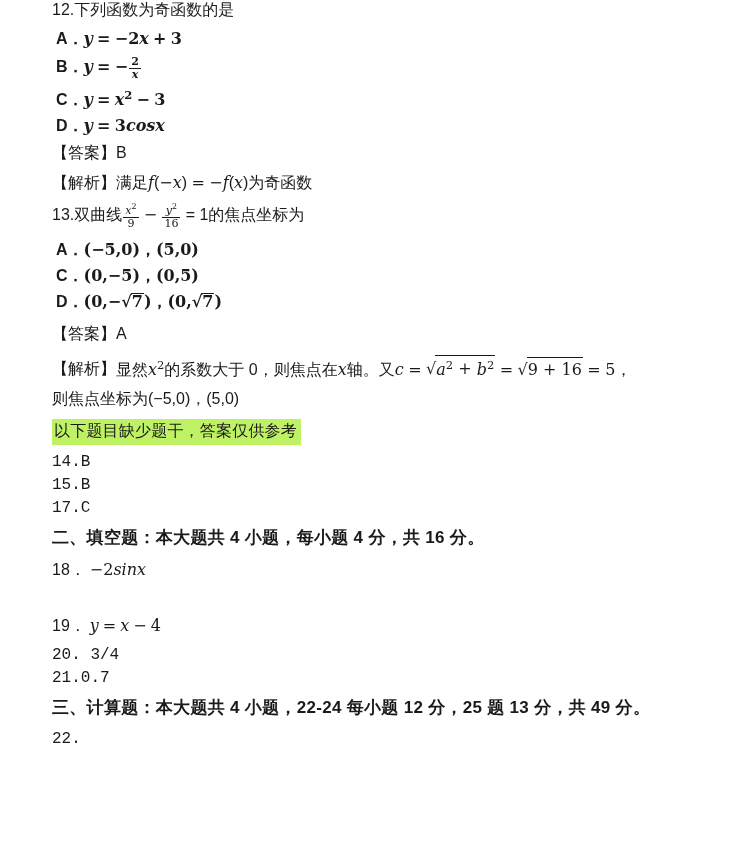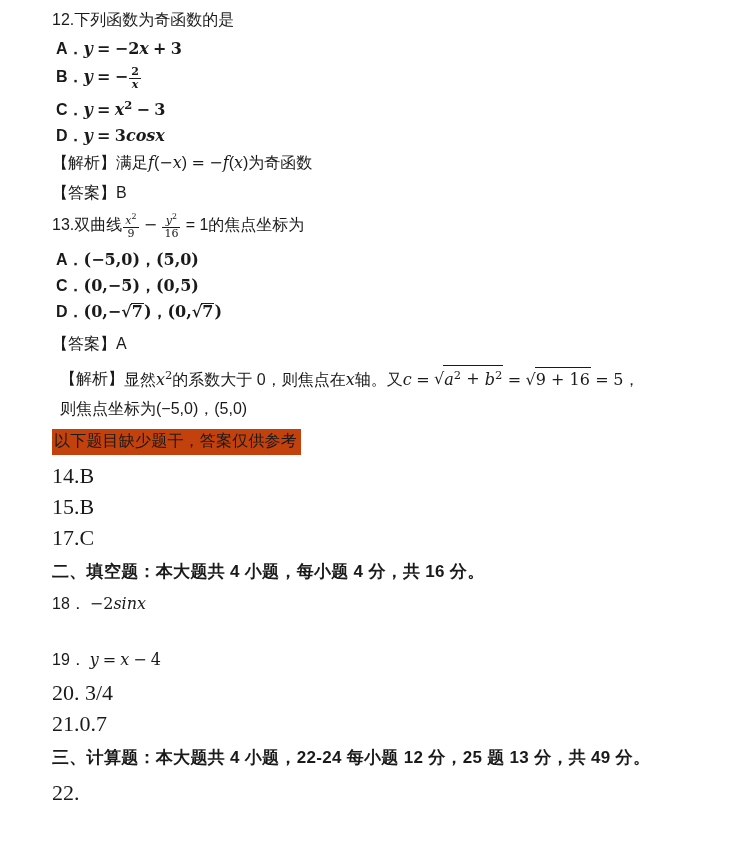--- a/index.html
+++ b/index.html
@@ -15,21 +15,21 @@
     overflow: hidden;
   }
   .page {
     position: relative;
     width: 737px;
     height: 857px;
     padding: 0;
     box-sizing: border-box;
   }
   .content {
-    padding: 10px 40px 0 52px;
+    padding: 0 40px 0 52px;
   }
   .line {
     font-size: 17px;
     line-height: 1.0;
     margin: 0 0 7px 0;
     white-space: nowrap;
     font-weight: bold;
   }
   .q-head {
     font-size: 17px;
@@ -95,30 +95,30 @@
     white-space: nowrap;
   }
   .rad > .sign { font-style: normal; }
   .rad > .body {
     border-top: 1px solid #1a1a1a;
     padding: 0 1px 0 1px;
     margin-left: -1px;
     display: inline-block;
   }
   .highlight {
-    background: #c2410c;
+    background: #bef264;
     display: inline-block;
     padding: 2px 4px 3px 2px;
     font-family: "Liberation Sans", sans-serif;
     font-size: 16px;
     letter-spacing: 0.2px;
   }
   .plain-num {
-    font-family: Liberation Serif, serif;
-    font-size: 22px;
+    font-family: Liberation Mono, monospace;
+    font-size: 16px;
     margin-bottom: 5px;
   }
   .section {
     font-family: Liberation Sans, sans-serif;
     font-weight: bold;
     font-size: 17px;
     margin-top: 9px;
     margin-bottom: 11px;
     letter-spacing: 0.3px;
   }
@@ -131,21 +131,20 @@
   }
   .t13 {
     font-size: 17px;
     margin-bottom: 12px;
     margin-top: 0;
   }
   .exp {
     font-size: 16px;
     line-height: 1.55;
     margin-bottom: 4px;
-    margin-left: 8px;
   }
 </style>
 </head>
 <body>
 
 <div class="page">
   <div class="content">
 
     <div class="q-head">
       <span class="bk">12.</span><span class="bk">下列函数为奇函数的是</span>
@@ -161,25 +160,25 @@
 
     <div class="line choice">
       <span class="lbl bk">C．</span><span class="math">y</span> <span class="mathn">=</span> <span class="math">x<span class="sup">2</span></span> <span class="mathn">−</span> <span class="mathn">3</span>
     </div>
 
     <div class="line choice">
       <span class="lbl bk">D．</span><span class="math">y</span> <span class="mathn">=</span> <span class="mathn">3</span><span class="math">cosx</span>
     </div>
 
     <div class="ans-line">
+      <span class="bk">【答案】</span><span class="bk">B</span>
+    </div>
+
+    <div class="ans-line">
       <span class="bk">【解析】</span><span class="bk">满足<span class="math">f</span>(<span class="mathn">−</span><span class="math">x</span>) <span class="mathn">=</span> <span class="mathn">−</span><span class="math">f</span>(<span class="math">x</span>)为奇函数</span>
-    </div>
-
-    <div class="ans-line">
-      <span class="bk">【答案】</span><span class="bk">B</span>
     </div>
 
     <div class="t13">
       <span class="bk">13.</span><span class="bk">双曲线</span><span class="frac"><span class="num it">x<span class="sup">2</span></span><span class="den">9</span></span> <span class="mathn">−</span> <span class="frac"><span class="num it">y<span class="sup">2</span></span><span class="den">16</span></span> <span class="bk">= 1的焦点坐标为</span>
     </div>
 
     <div class="line choice">
       <span class="lbl bk">A．</span><span class="mathn">(−5,0)，(5,0)</span>
     </div>
 

